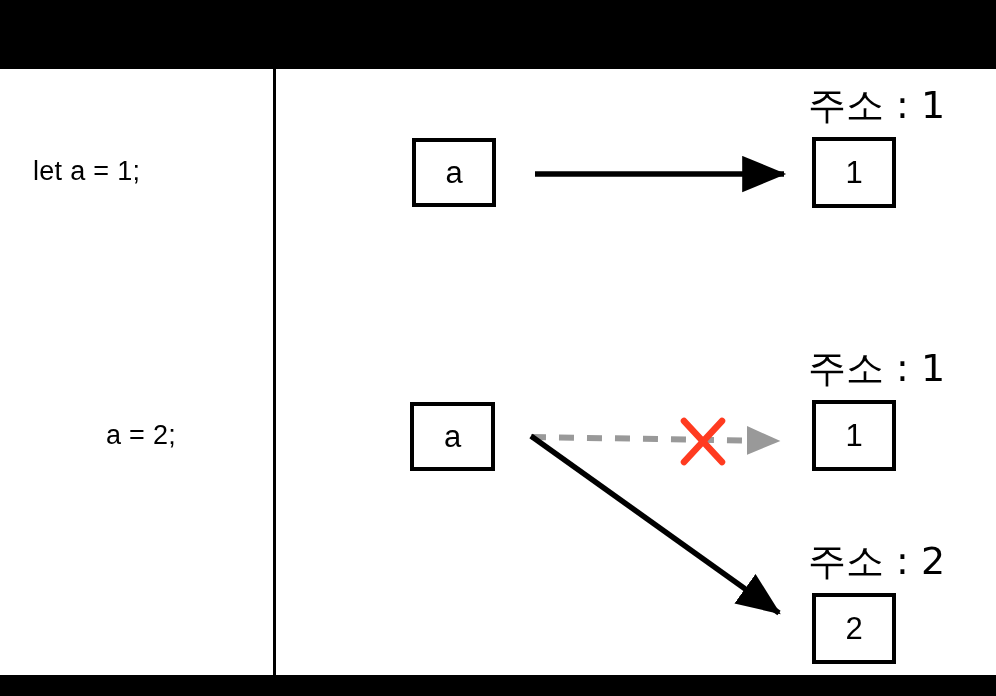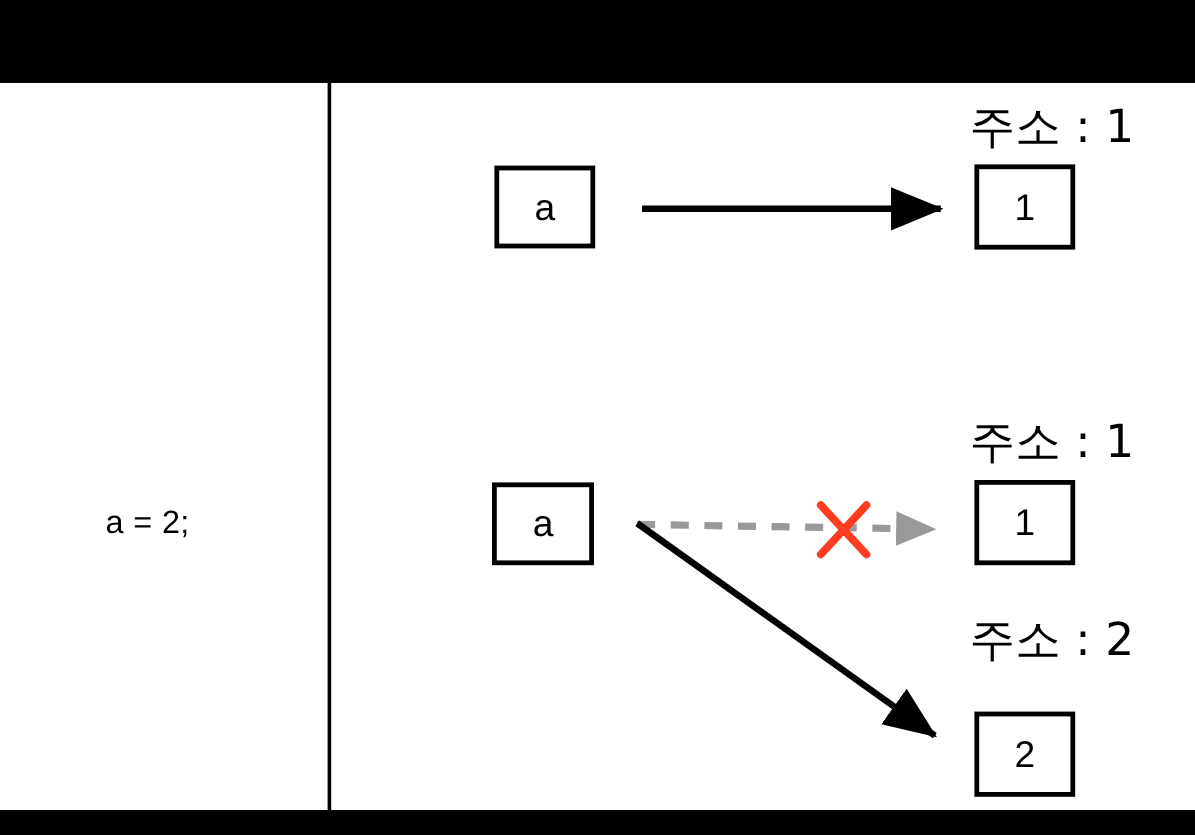--- a/index.html
+++ b/index.html
@@ -46,21 +46,21 @@
   
   .code-label {
     position: absolute;
     color: #000000;
     font-size: 27px;
     line-height: 1;
     white-space: nowrap;
     letter-spacing: 0.3px;
   }
   #code-1 { left: 33px;  top: 158px; }
-  #code-2 { left: 88px;  top: 422px; }
+  #code-2 { left: 106px;  top: 422px; }
 
   
   .box {
     position: absolute;
     border: 4px solid #000000;
     background: #ffffff;
     box-sizing: border-box;
     display: flex;
     align-items: center;
     justify-content: center;
@@ -78,21 +78,21 @@
   .addr-label {
     position: absolute;
     color: #000000;
     font-size: 38px;
     line-height: 1;
     white-space: nowrap;
     font-family: "DejaVu Sans", "Liberation Sans", sans-serif;
   }
   #addr-1 { left: 808px; top: 86px;  }
   #addr-2 { left: 808px; top: 349px; }
-  #addr-3 { left: 808px; top: 514px; }
+  #addr-3 { left: 808px; top: 542px; }
 
   
   #arrows {
     position: absolute;
     left: 0;
     top: 0;
     width: 996px;
     height: 696px;
     pointer-events: none;
   }
@@ -102,20 +102,21 @@
 
 <div id="stage">
 
   <div id="canvas"></div>
 
   <div class="bar" id="bar-top"></div>
   <div class="bar" id="bar-bot"></div>
 
   <div id="divider"></div>
 
+  <div class="code-label" id="code-1">let a = 1;</div>
   <div class="code-label" id="code-2">a = 2;</div>
 
   <div class="addr-label" id="addr-1">주소 : 1</div>
 
   <div class="box" id="box-var-1">a</div>
   <div class="box" id="box-val-1">1</div>
 
   <div class="addr-label" id="addr-2">주소 : 1</div>
   <div class="addr-label" id="addr-3">주소 : 2</div>
 

